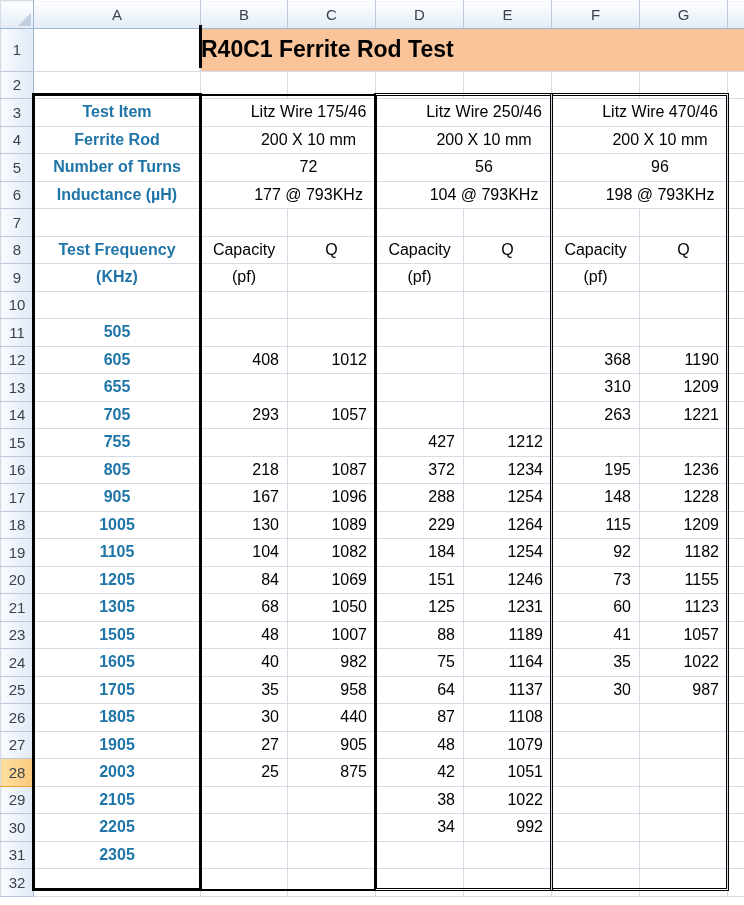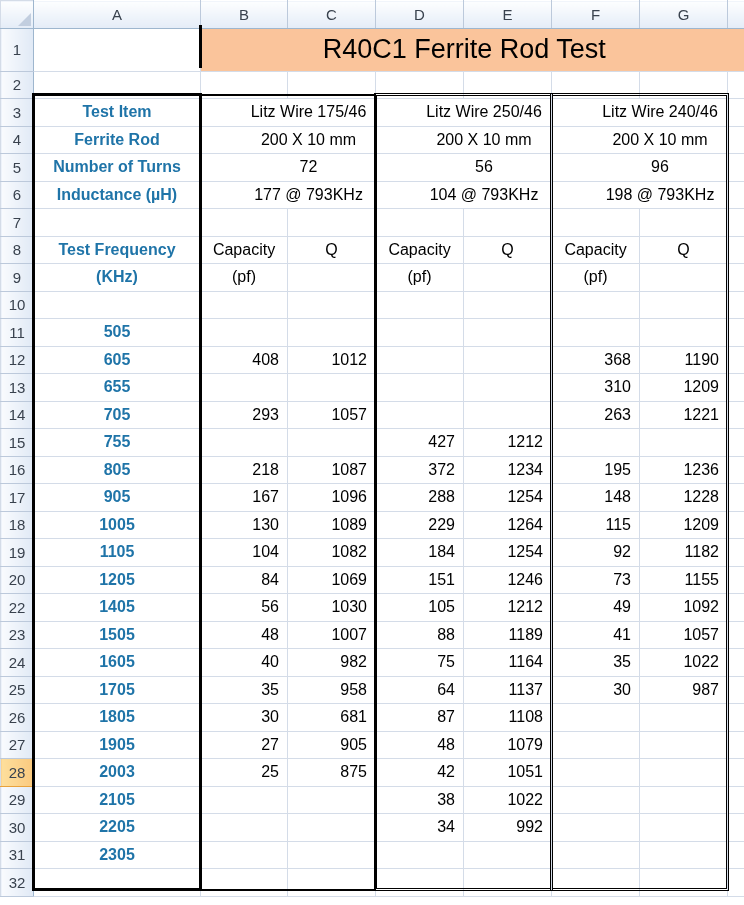--- a/index.html
+++ b/index.html
@@ -31,21 +31,21 @@
             border-bottom:1px solid var(--header-border);position:relative;}
   .corner-tri{position:absolute;right:2px;bottom:2px;width:0;height:0;border-style:solid;
               border-width:0 0 13px 13px;border-color:transparent transparent #C2CEDF transparent;}
   th.rowhead{background:linear-gradient(to right,#F9FBFE,#E0E9F5);border-right:1px solid var(--header-border);
              border-bottom:1px solid var(--header-sep);border-top:1px solid var(--header-sep);
              color:var(--header-text);font-size:15px;text-align:center;font-weight:normal;}
   th.rowhead.selected{background:linear-gradient(to right,var(--selected-row-bg1),var(--selected-row-bg2));
              border-top:1px solid var(--selected-row-border);border-bottom:1px solid var(--selected-row-border);
              border-right:1px solid #D89E45;}
 
-  td.title-cell{background:var(--title-bg);font-weight:normal;font-size:27px;text-align:center;
+  td.title-cell{background:var(--title-bg);font-weight:bold;font-size:23px;
                 color:#000;border-right:0;}
   td.title-fill{background:var(--title-bg);border-left:0;}
   td.a-label{color:var(--accent-text);font-weight:bold;text-align:center;margin-top:40px;}
   td.g-head{text-align:center;padding-left:41px;}
   td.cap{text-align:center;}
   td.freq{color:var(--accent-text);font-weight:bold;text-align:center;}
   td.num{text-align:right;padding-right:8px;}
 
   .overlay{position:absolute;box-sizing:border-box;pointer-events:none;z-index:5;}
   #ovTitle{left:198.5px;top:25px;width:3px;height:43px;background:var(--block-border);}
@@ -101,21 +101,21 @@
           <td></td>
           <td></td>
           <td></td>
           <td></td>
         </tr>
         <tr class="r-std">
           <th class="rowhead">3</th>
           <td class="a-label">Test Item</td>
           <td class="g-head" colspan="2">Litz Wire 175/46</td>
           <td class="g-head" colspan="2">Litz Wire 250/46</td>
-          <td class="g-head" colspan="2">Litz Wire 240/46</td>
+          <td class="g-head" colspan="2">Litz Wire 470/46</td>
           <td></td>
         </tr>
         <tr class="r-std">
           <th class="rowhead">4</th>
           <td class="a-label">Ferrite Rod</td>
           <td class="g-head" colspan="2">200 X 10 mm</td>
           <td class="g-head" colspan="2">200 X 10 mm</td>
           <td class="g-head" colspan="2">200 X 10 mm</td>
           <td></td>
         </tr>
@@ -283,28 +283,28 @@
           <td class="freq">1205</td>
           <td class="num">84</td>
           <td class="num">1069</td>
           <td class="num">151</td>
           <td class="num">1246</td>
           <td class="num">73</td>
           <td class="num">1155</td>
           <td></td>
         </tr>
         <tr class="r-std">
-          <th class="rowhead">22</th>
-          <td class="freq">1405</td>
-          <td class="num">56</td>
-          <td class="num">1030</td>
-          <td class="num">105</td>
-          <td class="num">1212</td>
-          <td class="num">49</td>
-          <td class="num">1092</td>
+          <th class="rowhead">21</th>
+          <td class="freq">1305</td>
+          <td class="num">68</td>
+          <td class="num">1050</td>
+          <td class="num">125</td>
+          <td class="num">1231</td>
+          <td class="num">60</td>
+          <td class="num">1123</td>
           <td></td>
         </tr>
         <tr class="r-std">
           <th class="rowhead">23</th>
           <td class="freq">1505</td>
           <td class="num">48</td>
           <td class="num">1007</td>
           <td class="num">88</td>
           <td class="num">1189</td>
           <td class="num">41</td>
@@ -330,21 +330,21 @@
           <td class="num">64</td>
           <td class="num">1137</td>
           <td class="num">30</td>
           <td class="num">987</td>
           <td></td>
         </tr>
         <tr class="r-std">
           <th class="rowhead">26</th>
           <td class="freq">1805</td>
           <td class="num">30</td>
-          <td class="num">681</td>
+          <td class="num">440</td>
           <td class="num">87</td>
           <td class="num">1108</td>
           <td class="num"></td>
           <td class="num"></td>
           <td></td>
         </tr>
         <tr class="r-std">
           <th class="rowhead">27</th>
           <td class="freq">1905</td>
           <td class="num">27</td>

